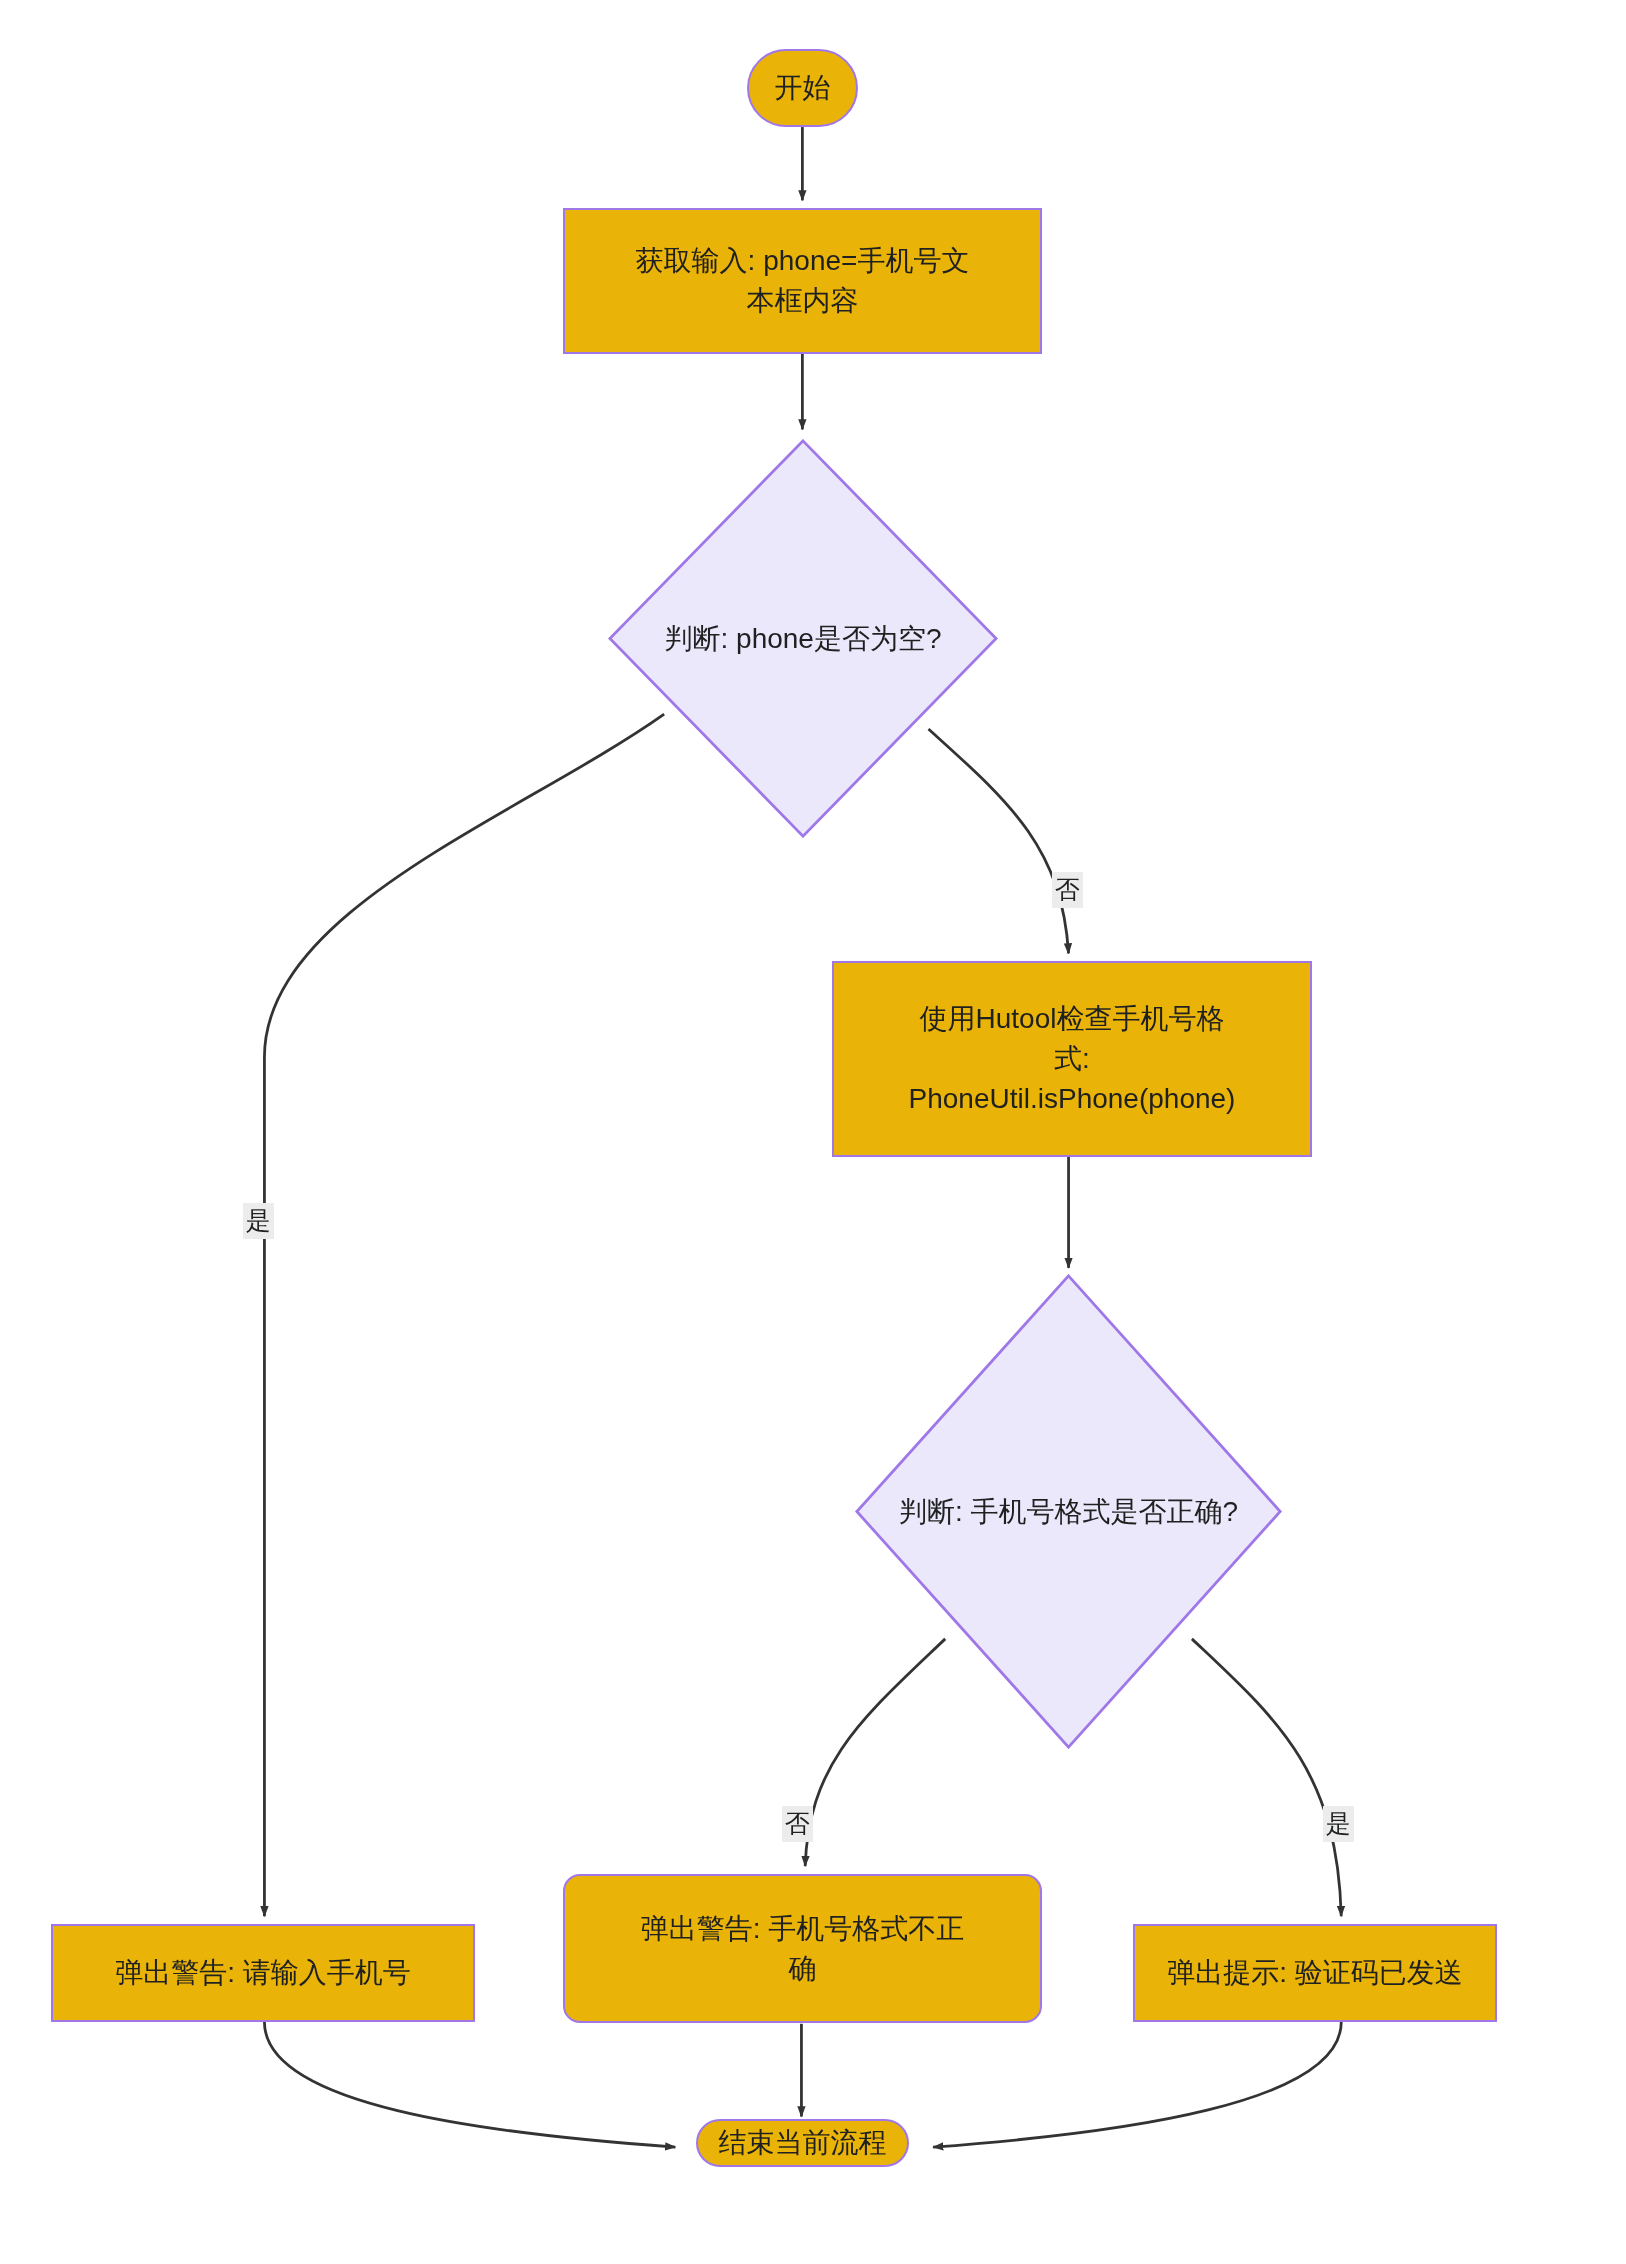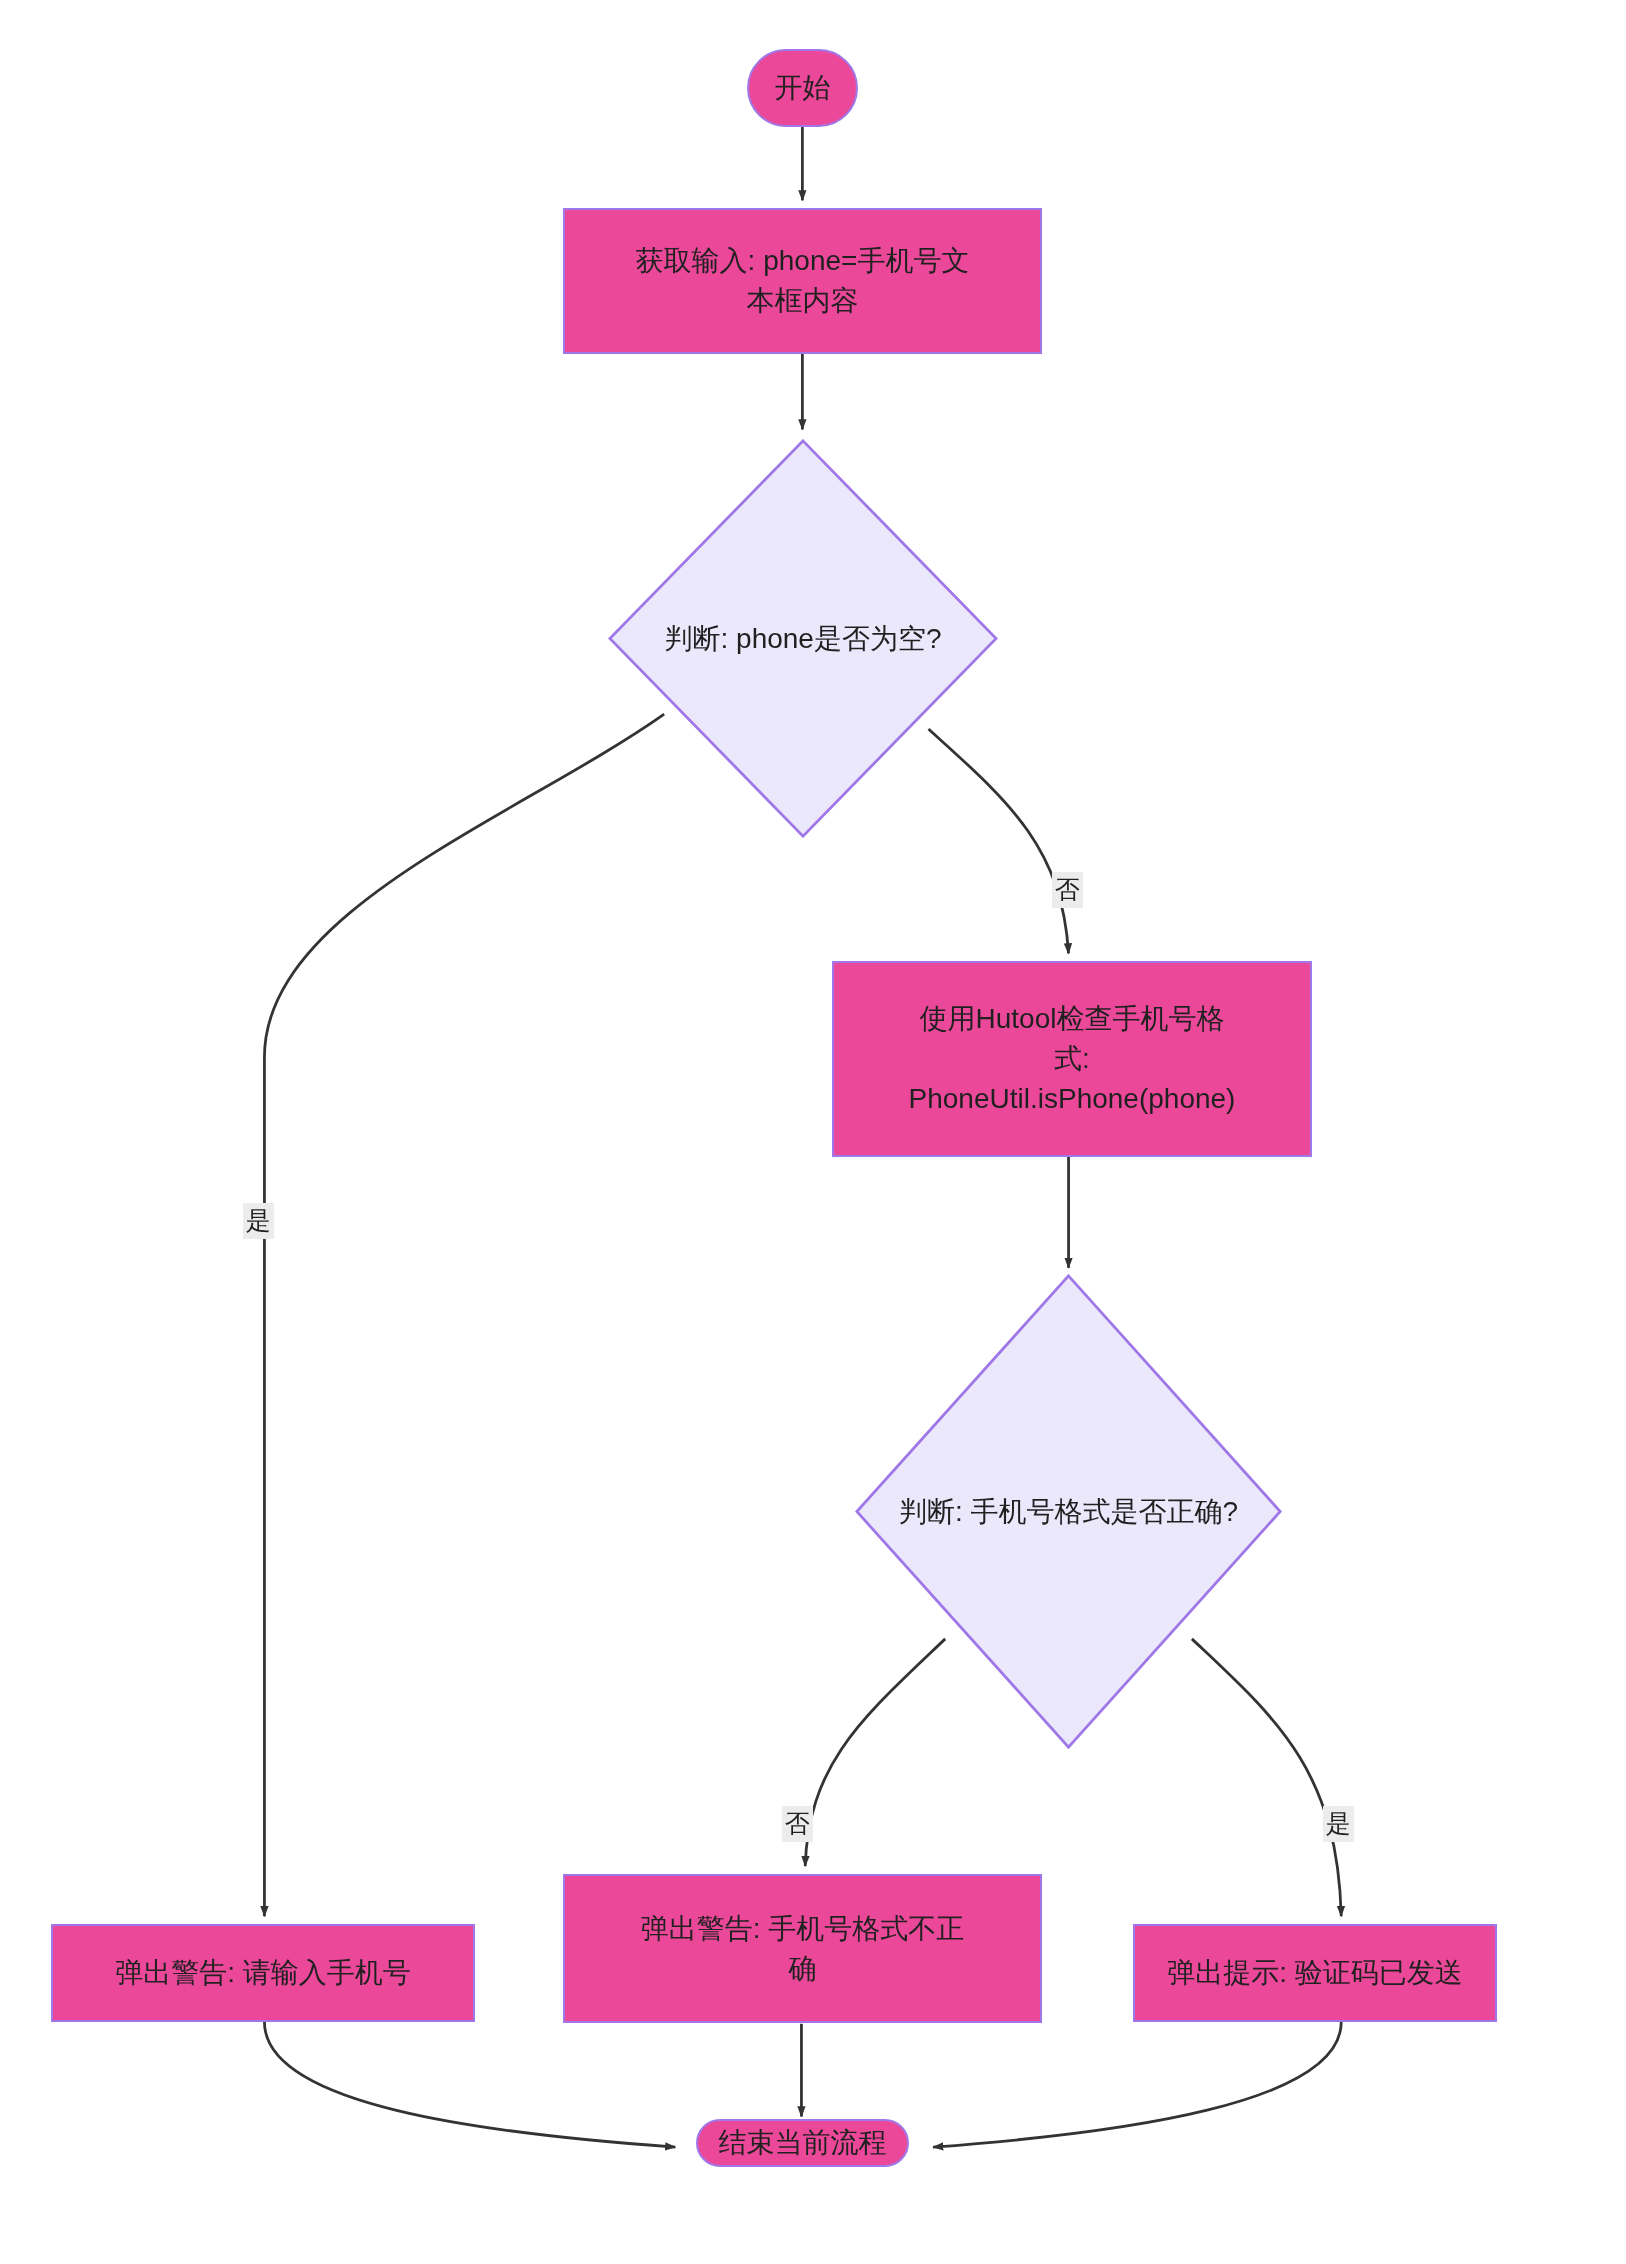--- a/index.html
+++ b/index.html
@@ -28,21 +28,21 @@
   .node {
     position: absolute;
     box-sizing: border-box;
     display: flex;
     align-items: center;
     justify-content: center;
     text-align: center;
     color: #1f2020;
     font-size: 28px;
     line-height: 1.42;
-    background: #ec4899;
+    background: #eab308;
     border: 2.2px solid #9f77e8;
     padding: 3.7px 9.3px;
   }
   .node-rect { border-radius: 0; }
   .node-stadium { border-radius: 927px; }
   .node-diamond {
     background: transparent;
     border: none;
     padding: 0;
   }
@@ -132,21 +132,21 @@
   <div class="node node-rect" style="left:832px; top:961px; width:480px; height:196px;">
     <span class="node-label">使用Hutool检查手机号格
 式:
 PhoneUtil.isPhone(phone)</span>
   </div>
 
   <div class="node node-rect" style="left:51px; top:1924px; width:424px; height:98px;">
     <span class="node-label">弹出警告: 请输入手机号</span>
   </div>
 
-  <div class="node node-rect" style="left:563px; top:1874px; width:479px; height:149px;">
+  <div class="node node-rect" style="left:563px; top:1874px; width:479px; height:149px;border-radius:17px;">
     <span class="node-label">弹出警告: 手机号格式不正
 确</span>
   </div>
 
   <div class="node node-rect" style="left:1133px; top:1924px; width:364px; height:98px;">
     <span class="node-label">弹出提示: 验证码已发送</span>
   </div>
 
   <div class="node node-stadium" style="left:696px; top:2119px; width:213px; height:48px;text-align:right;">
     <span class="node-label">结束当前流程</span>

